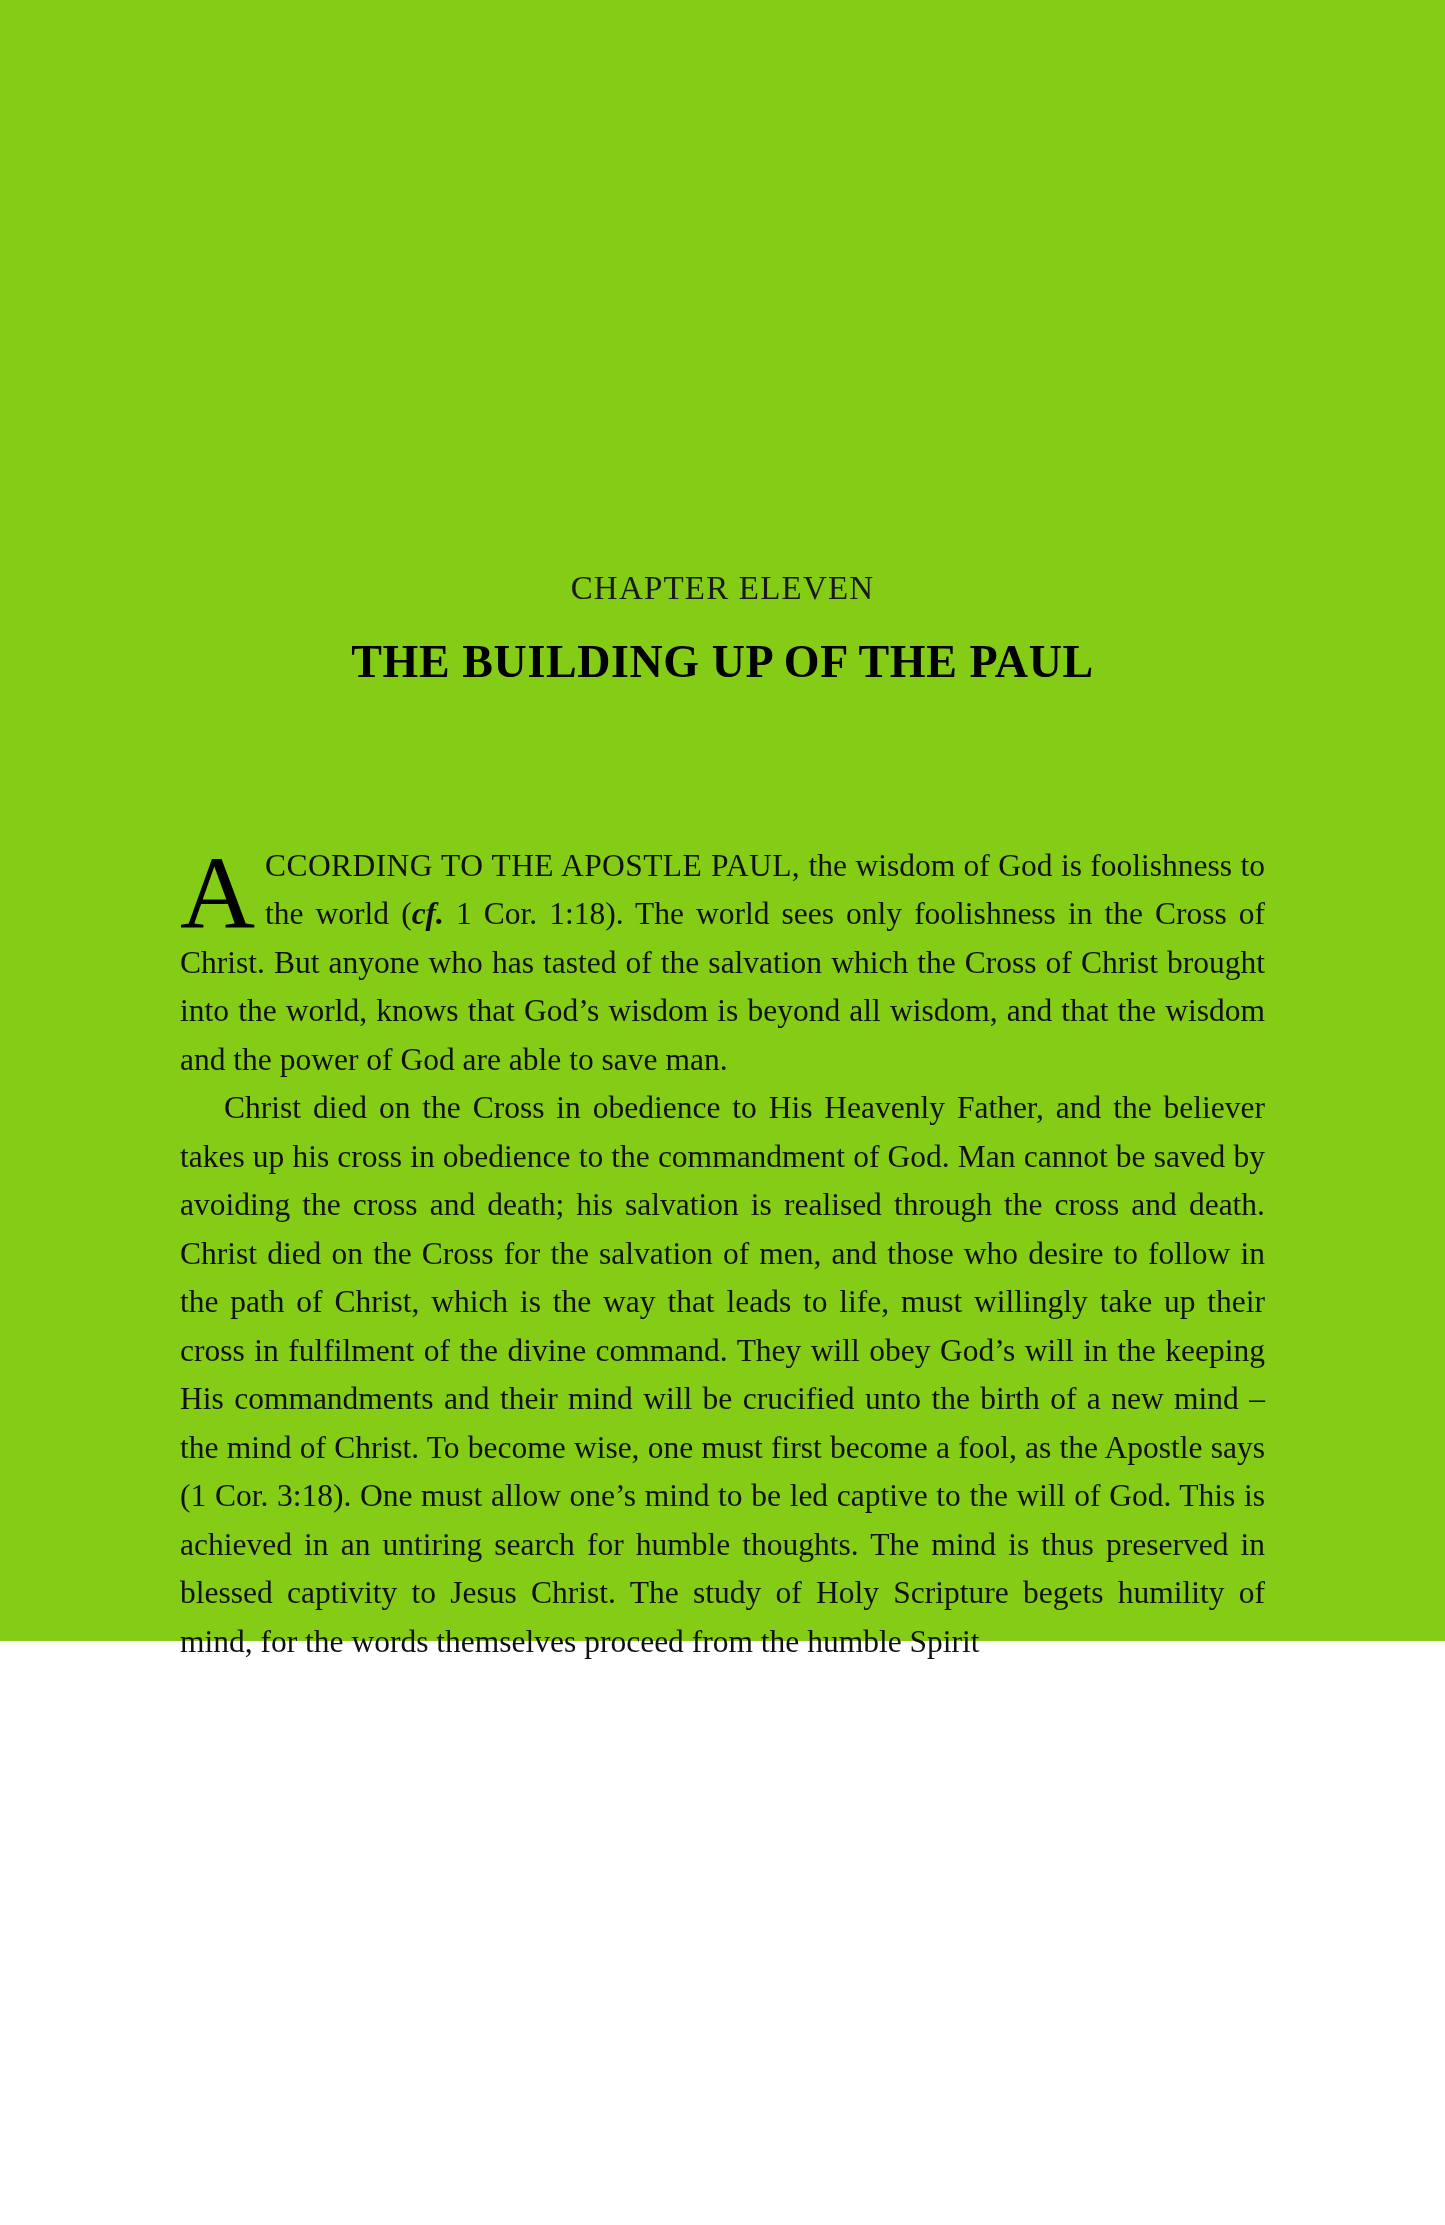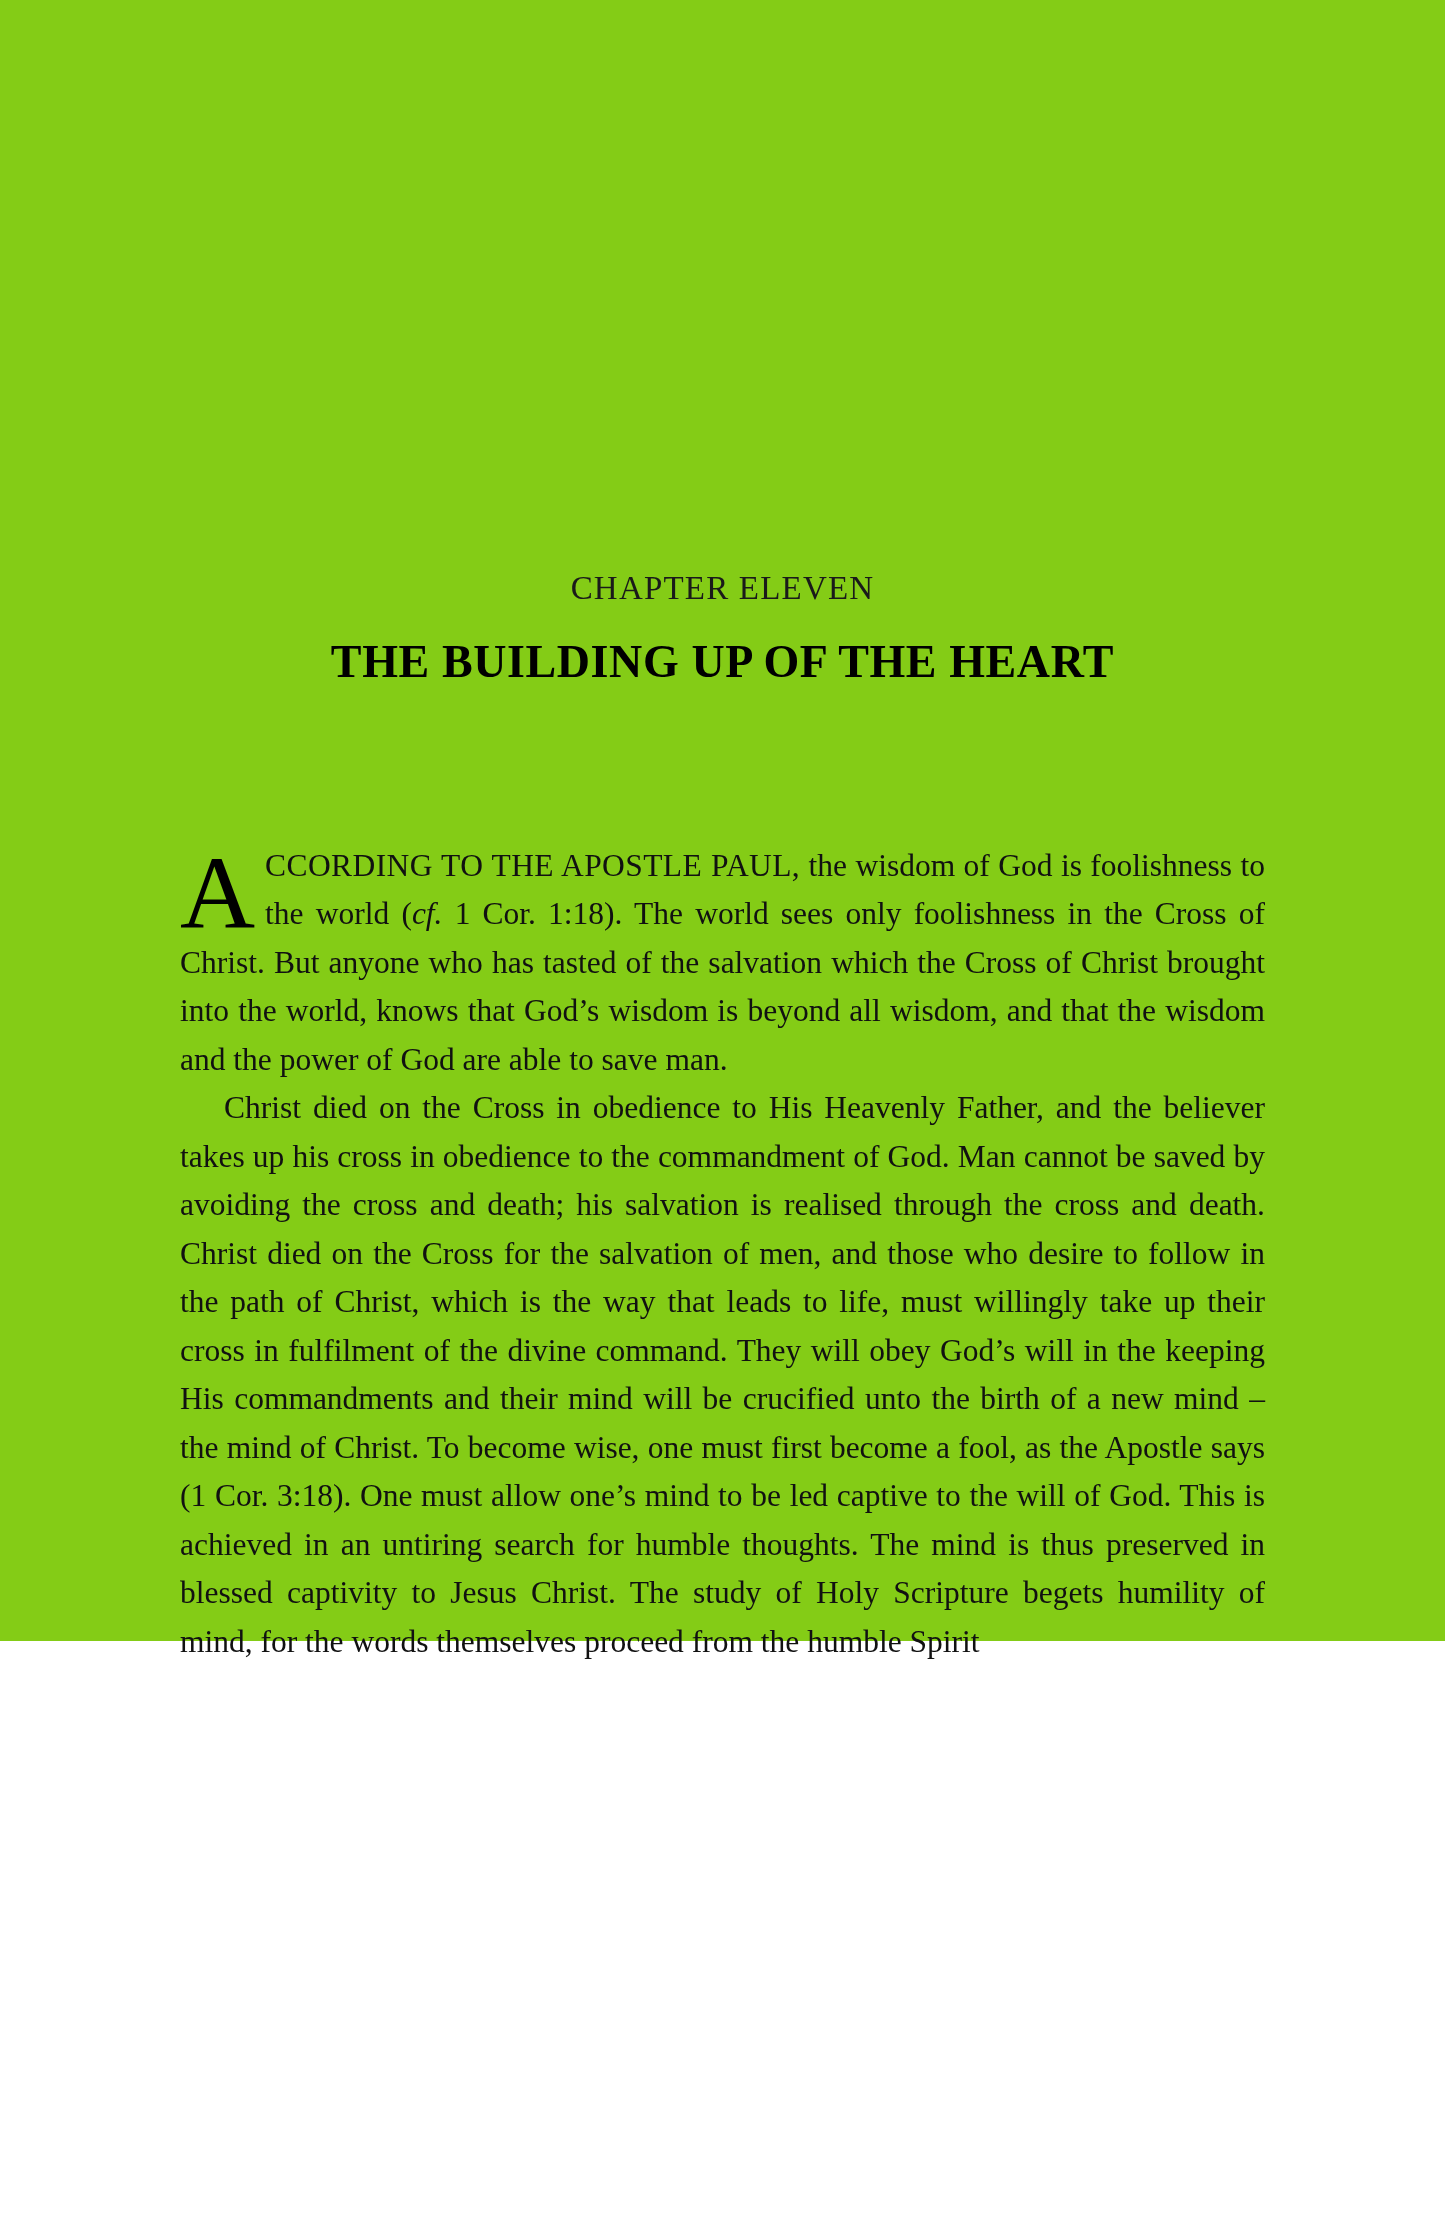--- a/index.html
+++ b/index.html
@@ -85,32 +85,33 @@
     color: #000000;
   }
 
   .smallcaps-lead {
     font-variant: small-caps;
     letter-spacing: 0.4px;
   }
 
   .italic {
     font-style: italic;
+    font-weight: bold;
   }
 </style>
 </head>
 <body>
 
 <div class="page">
   <div class="content">
 
     <div class="chapter-number">CHAPTER ELEVEN</div>
 
     <h1 class="chapter-title">
-      <span>THE BUILDING UP OF THE HEART</span><br>
+      <span>THE BUILDING UP OF THE PAUL</span><br>
     </h1>
 
     <div class="body-block">
 
       <p class="para dropcap-para">
         <span class="dropcap">A</span><span class="smallcaps-lead">CCORDING TO THE APOSTLE PAUL,</span><span> the wisdom of God is foolishness to the world (</span><span class="italic">cf.</span><span> 1 Cor. 1:18). The world sees only foolishness in the Cross of Christ. But anyone who has tasted of the salvation which the Cross of Christ brought into the world, knows that God’s wisdom is beyond all wisdom, and that the wisdom and the power of God are able to save man.</span>
       </p>
 
       <p class="para">Christ died on the Cross in obedience to His Heavenly Father, and the believer takes up his cross in obedience to the commandment of God. Man cannot be saved by avoiding the cross and death; his salvation is realised through the cross and death. Christ died on the Cross for the salvation of men, and those who desire to follow in the path of Christ, which is the way that leads to life, must willingly take up their cross in fulfilment of the divine command. They will obey God’s will in the keeping His commandments and their mind will be crucified unto the birth of a new mind – the mind of Christ. To become wise, one must first become a fool, as the Apostle says (1 Cor. 3:18). One must allow one’s mind to be led captive to the will of God. This is achieved in an untiring search for humble thoughts. The mind is thus preserved in blessed captivity to Jesus Christ. The study of Holy Scripture begets humility of mind, for the words themselves proceed from the humble Spirit</p>
 

